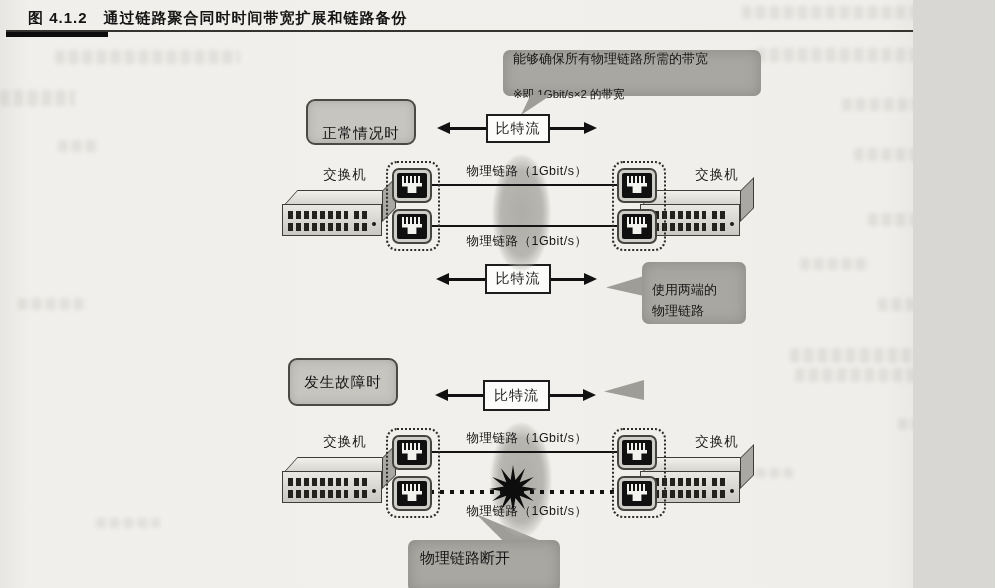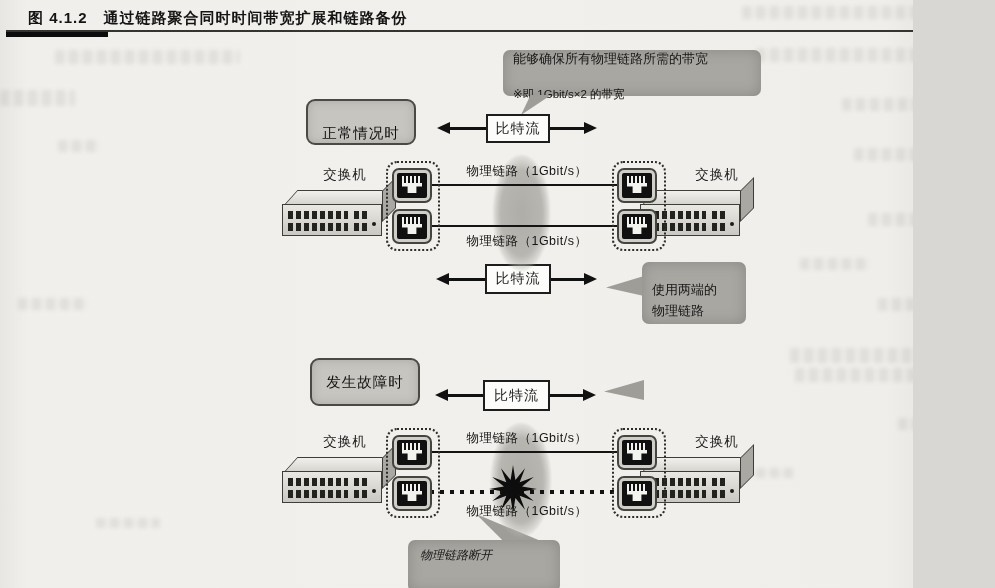--- a/index.html
+++ b/index.html
@@ -222,21 +222,21 @@
   </div>
   <div class="abs hline" style="left:551px;top:278px;width:33px;"></div>
   <div class="abs ah-right" style="left:584px;top:273px;"></div>
 
   <div class="abs tail" style="left:606px;top:276px;width:38px;height:20px;clip-path:polygon(100% 0,0 58%,100% 100%);"></div>
   <div class="abs callout" style="left:642px;top:262px;width:104px;height:62px;padding:18px 10px;box-sizing:border-box;">
     <div class="cl" style="font-size:13px;line-height:1.6;">使用两端的</div>
     <div class="cl" style="font-size:13px;line-height:1.6;">物理链路</div>
   </div>
 
-  <div class="abs state-box" style="left:310px;top:358px;width:106px;height:44px;align-items:center;">
+  <div class="abs state-box" style="left:288px;top:358px;width:106px;height:44px;align-items:center;">
     <span>发生故障时</span>
   </div>
 
   <div class="abs ah-left" style="left:435px;top:389px;"></div>
   <div class="abs hline" style="left:447px;top:394px;width:36px;"></div>
   <div class="abs bit-box" style="left:483px;top:380px;width:67px;height:31px;">
     <span>比特流</span>
   </div>
   <div class="abs hline" style="left:550px;top:394px;width:33px;"></div>
   <div class="abs ah-right" style="left:583px;top:389px;"></div>
@@ -279,16 +279,16 @@
     <div class="sw-right"></div>
     <div class="sw-front">
       <div class="sw-ports"></div>
       <div class="sw-pair"></div>
       <div class="sw-led"></div>
     </div>
   </div>
 
   <div class="abs tail" style="left:476px;top:514px;width:72px;height:30px;clip-path:polygon(0 0,100% 100%,42% 100%);"></div>
   <div class="abs callout" style="left:408px;top:540px;width:152px;height:52px;padding:6px 12px;box-sizing:border-box;">
-    <div class="cl" style="font-size:12px;line-height:1.55;font-style:italic;">物理链路断开</div>
+    <div class="cl" style="font-size:15px;line-height:1.55;">物理链路断开</div>
   </div>
 
 </div>
 
 </body></html>

